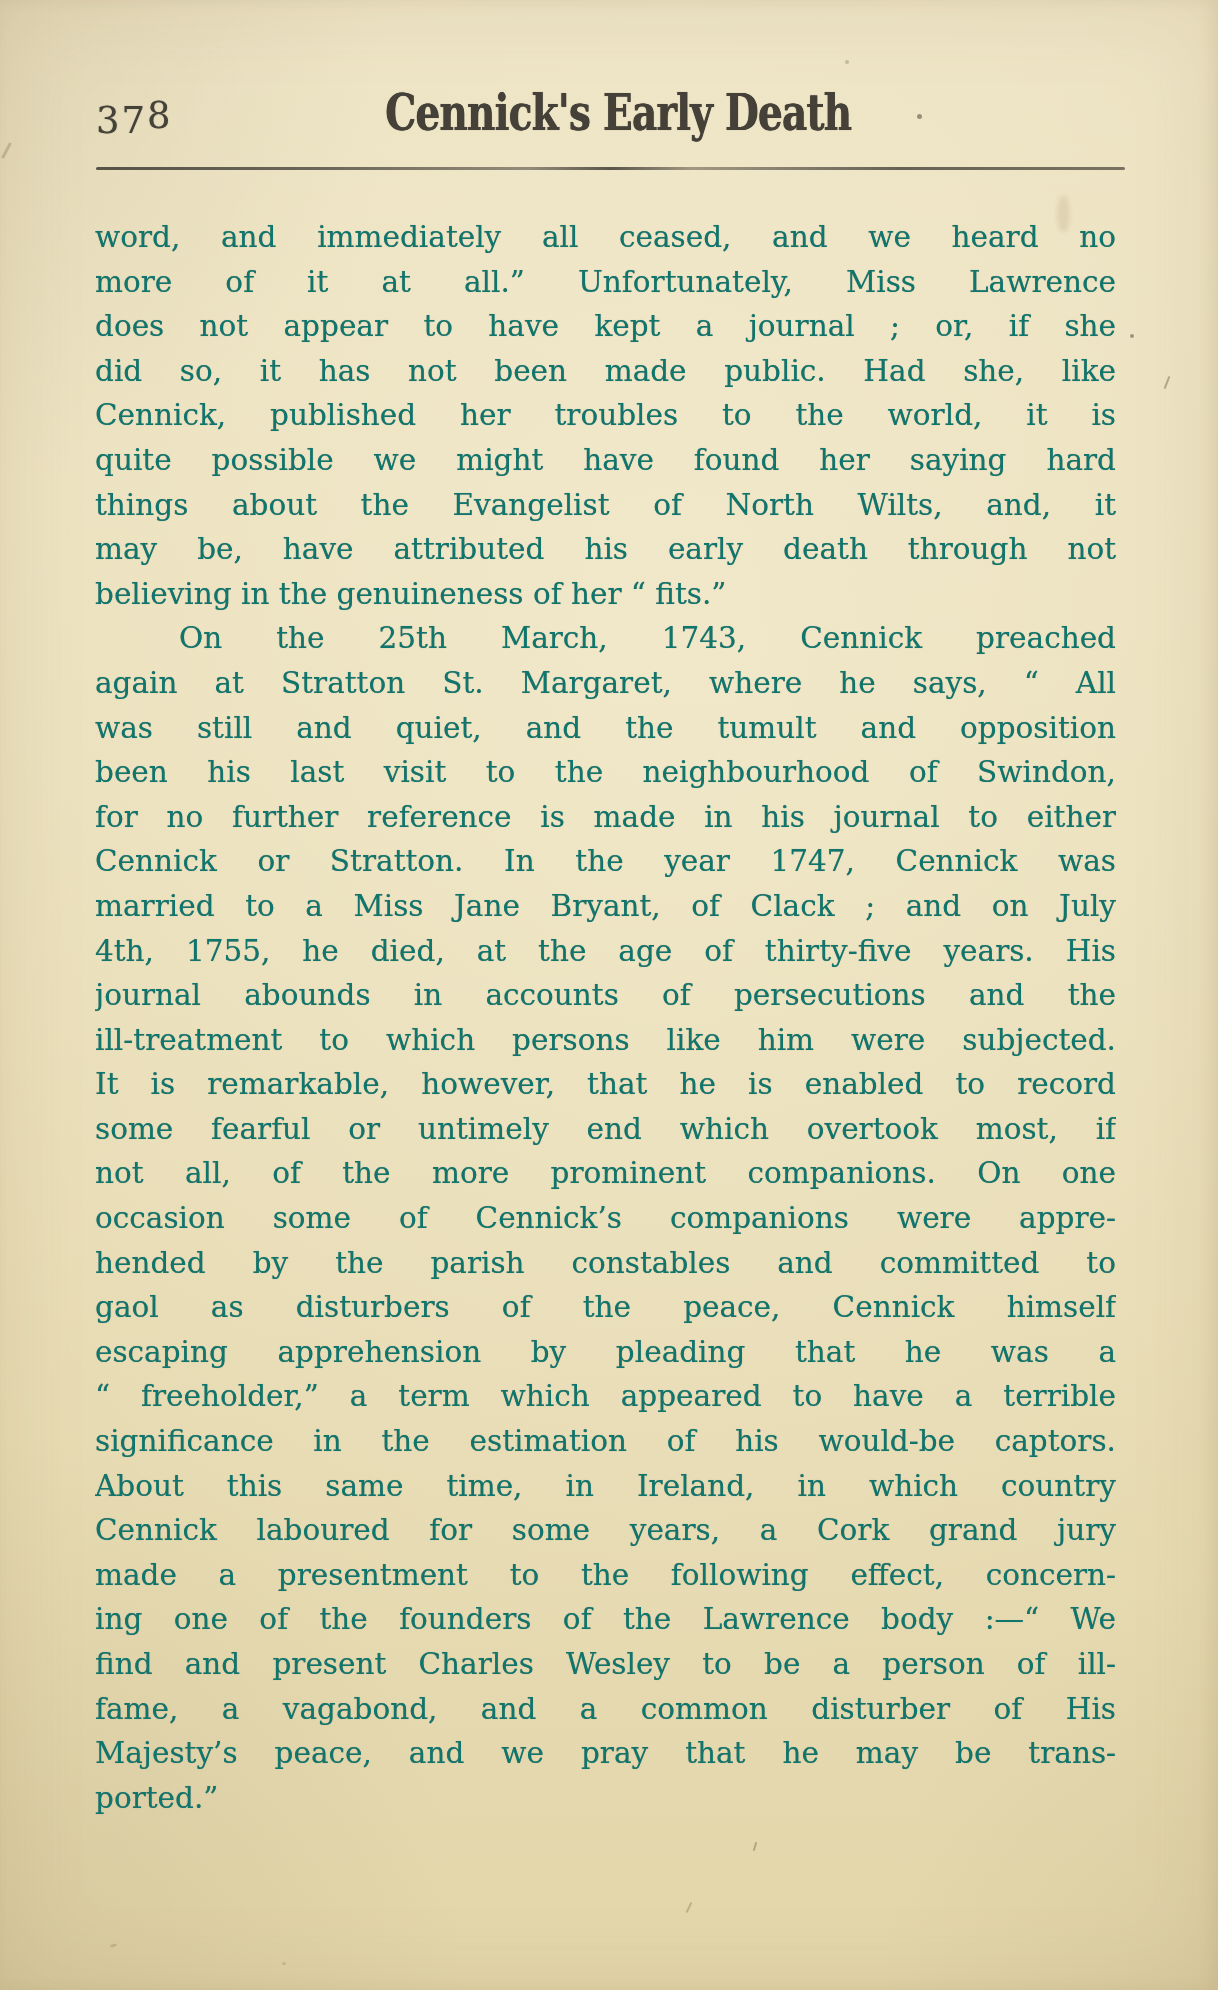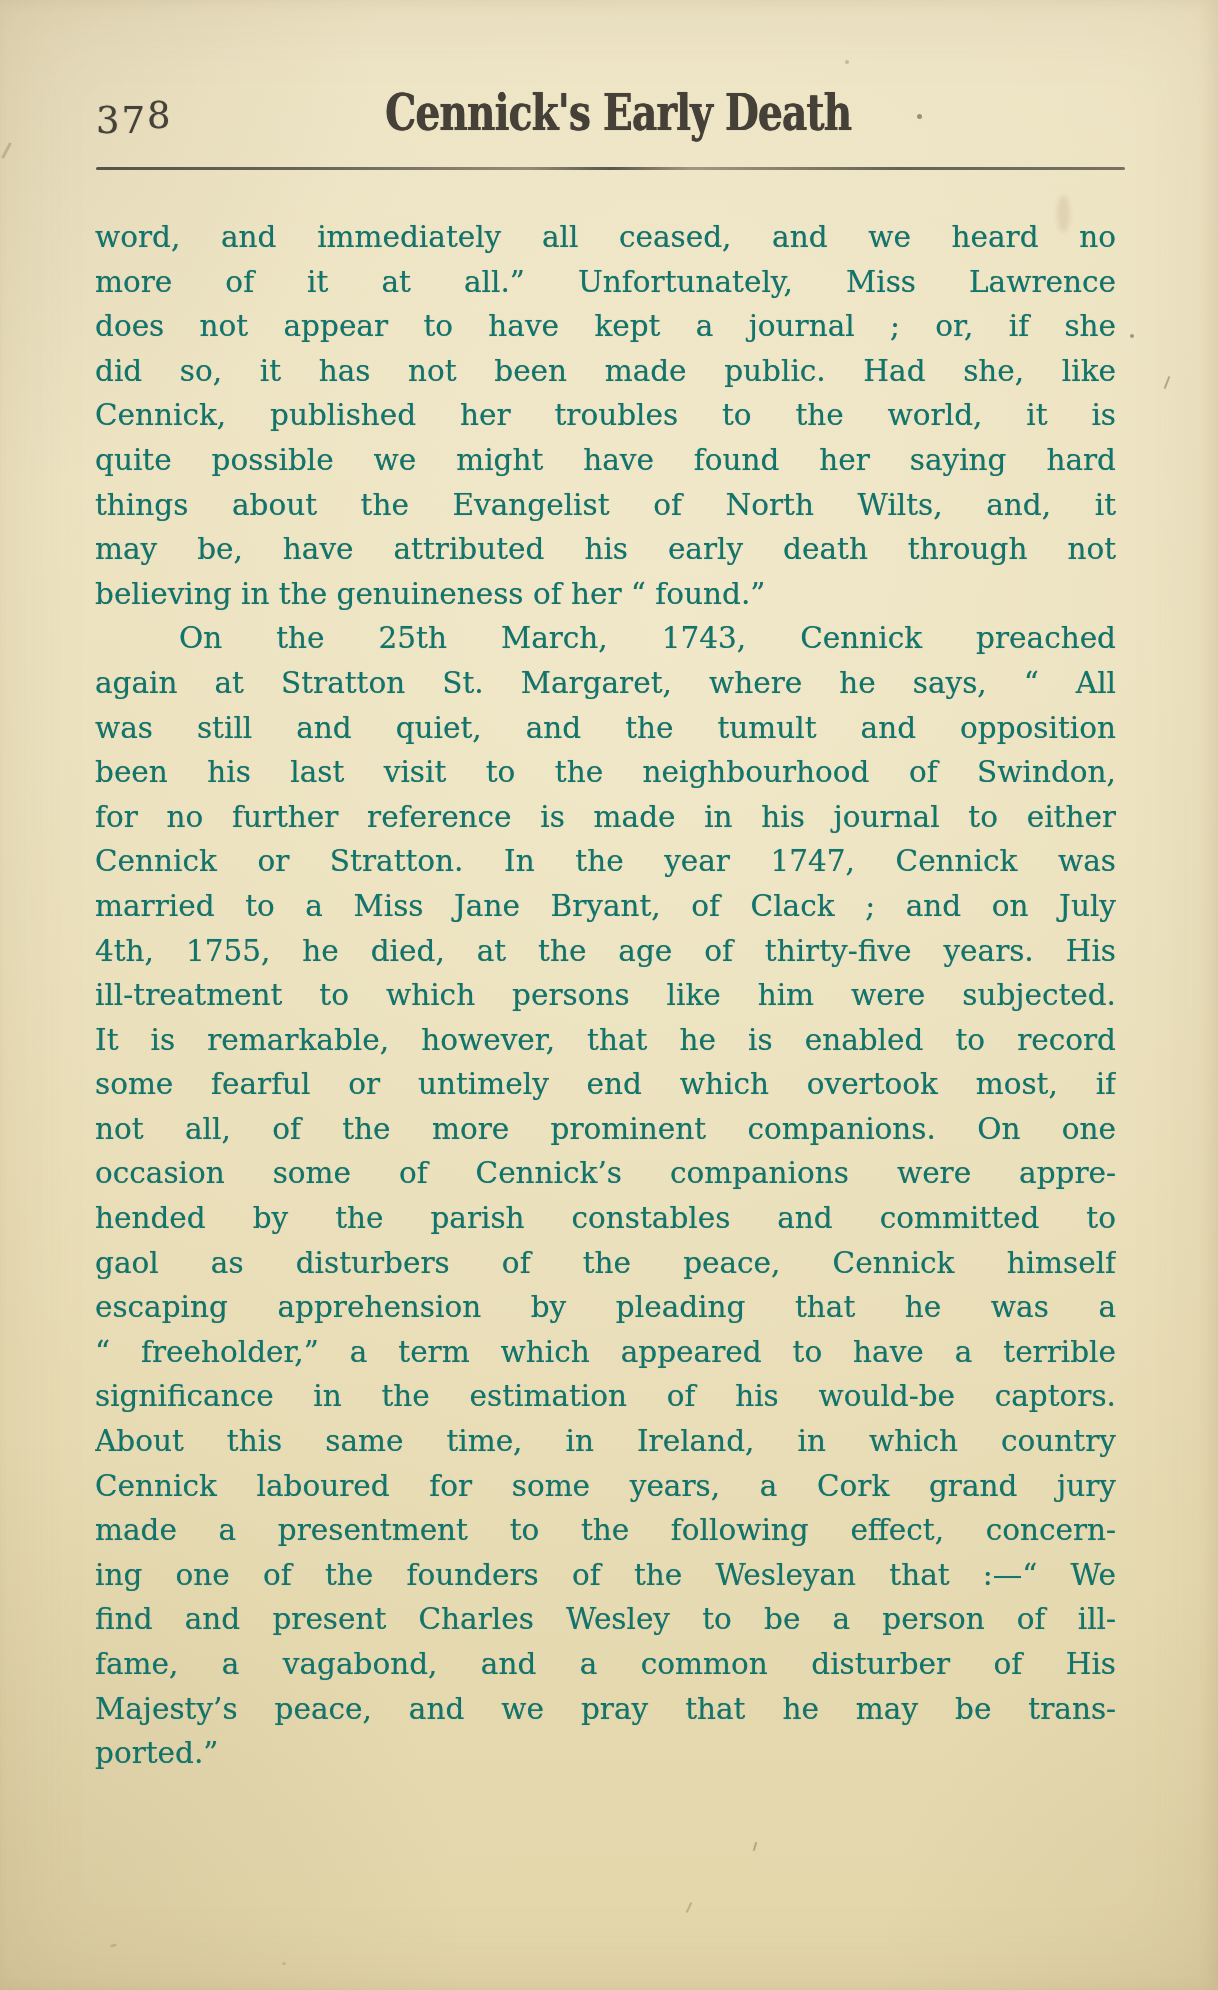--- a/index.html
+++ b/index.html
@@ -85,43 +85,44 @@
 
 <div class="page-body">
     <div class="line">word, and immediately all ceased, and we heard no</div>
     <div class="line">more of it at all.” Unfortunately, Miss Lawrence</div>
     <div class="line">does not appear to have kept a journal ; or, if she</div>
     <div class="line">did so, it has not been made public. Had she, like</div>
     <div class="line">Cennick, published her troubles to the world, it is</div>
     <div class="line">quite possible we might have found her saying hard</div>
     <div class="line">things about the Evangelist of North Wilts, and, it</div>
     <div class="line">may be, have attributed his early death through not</div>
-    <div class="line nj">believing in the genuineness of her “ found.”</div>
+    <div class="line nj">believing in the genuineness of her “ fits.”</div>
     <div class="line indent">On the 25th March, 1743, Cennick preached</div>
     <div class="line">again at Stratton St. Margaret, where he says, “ All</div>
     <div class="line">was still and quiet, and the tumult and opposition</div>
     <div class="line">been his last visit to the neighbourhood of Swindon,</div>
     <div class="line">for no further reference is made in his journal to either</div>
     <div class="line">Cennick or Stratton. In the year 1747, Cennick was</div>
     <div class="line">married to a Miss Jane Bryant, of Clack ; and on July</div>
     <div class="line">4th, 1755, he died, at the age of thirty-five years. His</div>
+    <div class="line">journal abounds in accounts of persecutions and the</div>
     <div class="line">ill-treatment to which persons like him were subjected.</div>
     <div class="line">It is remarkable, however, that he is enabled to record</div>
     <div class="line">some fearful or untimely end which overtook most, if</div>
     <div class="line">not all, of the more prominent companions. On one</div>
     <div class="line">occasion some of Cennick’s companions were appre-</div>
     <div class="line">hended by the parish constables and committed to</div>
     <div class="line">gaol as disturbers of the peace, Cennick himself</div>
     <div class="line">escaping apprehension by pleading that he was a</div>
     <div class="line">“ freeholder,” a term which appeared to have a terrible</div>
     <div class="line">significance in the estimation of his would-be captors.</div>
     <div class="line">About this same time, in Ireland, in which country</div>
     <div class="line">Cennick laboured for some years, a Cork grand jury</div>
     <div class="line">made a presentment to the following effect, concern-</div>
-    <div class="line">ing one of the founders of the Wesleyan that :—“ We</div>
+    <div class="line">ing one of the founders of the Lawrence body :—“ We</div>
     <div class="line">find and present Charles Wesley to be a person of ill-</div>
     <div class="line">fame, a vagabond, and a common disturber of His</div>
     <div class="line">Majesty’s peace, and we pray that he may be trans-</div>
     <div class="line nj">ported.”</div>
   </div>
 
 <div class="speck" style="left:845px; top:60px; width:4px; height:4px; border-radius:50%; background:rgba(150,130,90,0.45);"></div>
 <div class="speck" style="left:917px; top:114px; width:5px; height:5px; border-radius:50%; background:rgba(95,86,66,0.60);"></div>
 <div class="speck" style="left:1057px; top:196px; width:13px; height:36px; border-radius:50%; background:rgba(150,120,80,0.16); filter:blur(2px);"></div>
 <div class="speck" style="left:1130px; top:334px; width:4px; height:4px; border-radius:50%; background:rgba(95,88,70,0.55);"></div>

